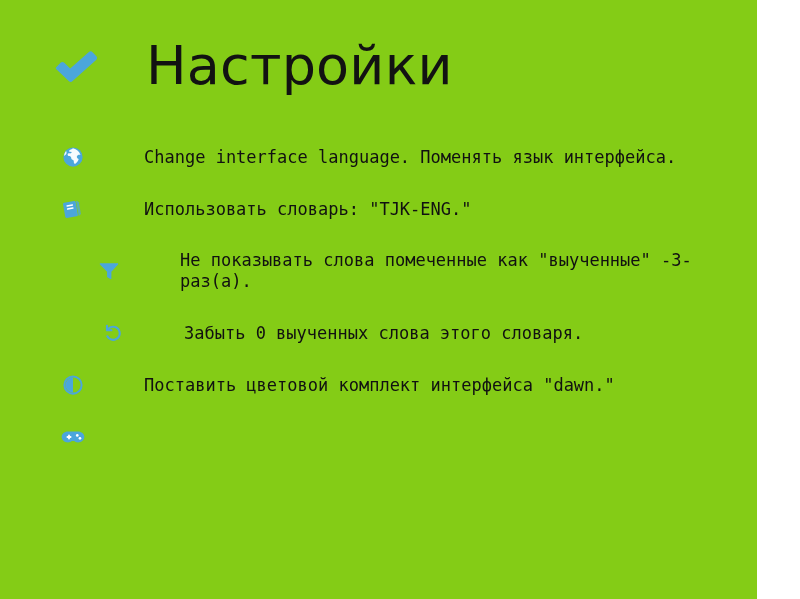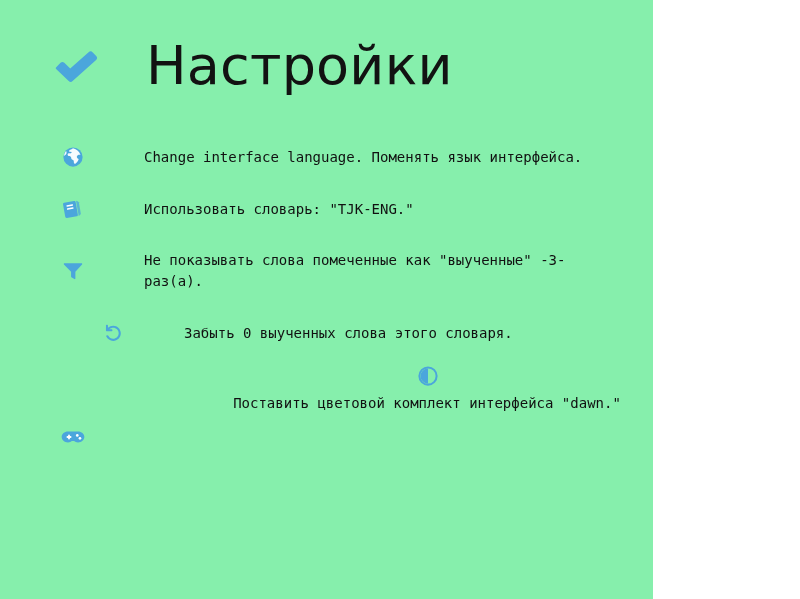--- a/index.html
+++ b/index.html
@@ -10,23 +10,23 @@
   body {
     width: 800px;
     height: 599px;
     overflow: hidden;
     font-family: "DejaVu Sans", sans-serif;
     -webkit-font-smoothing: antialiased;
   }
 
   .page {
     position: relative;
-    width: 653px;
+    width: 757px;
     height: 599px;
-    background: #86efac;
+    background: #84cc16;
     text-decoration: underline;
   }
 
   
   .header {
     position: absolute;
     left: 0;
     top: 24px;
     width: 800px;
     height: 84px;
@@ -78,34 +78,34 @@
     display: flex;
     align-items: center;
     justify-content: center;
     flex: 0 0 auto;
   }
   .row-icon svg { display: block; }
 
   .row-label {
     margin-left: 54px;
     font-family: "DejaVu Sans Mono", monospace;
-    font-size: 14px;
+    font-size: 17px;
     line-height: 21px;
     color: #111111;
     white-space: pre-line;
     max-width: 640px;
     letter-spacing: 0px;
   }
 
   
   .setting-row.r0 { height: 52px; }
   .setting-row.r1 { height: 52px; }
-  .setting-row.r2 { height: 72px; }
+  .setting-row.r2 { height: 72px; margin-left: 36px; }
   .setting-row.r3 { height: 52px; padding-left: 40px; }
-  .setting-row.r4 { height: 52px; flex-direction: column; }
+  .setting-row.r4 { height: 52px; }
   .setting-row.r5 { height: 52px; }
 </style>
 </head>
 <body>
 
 <div class="page">
 
   <div class="header">
     <span class="header-icon">
       <svg width="52" height="52" viewBox="0 0 52 52" aria-hidden="true">

